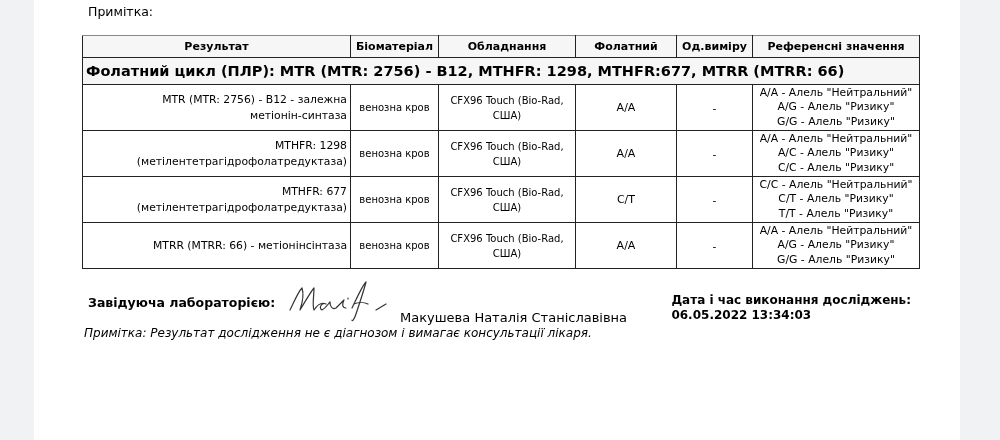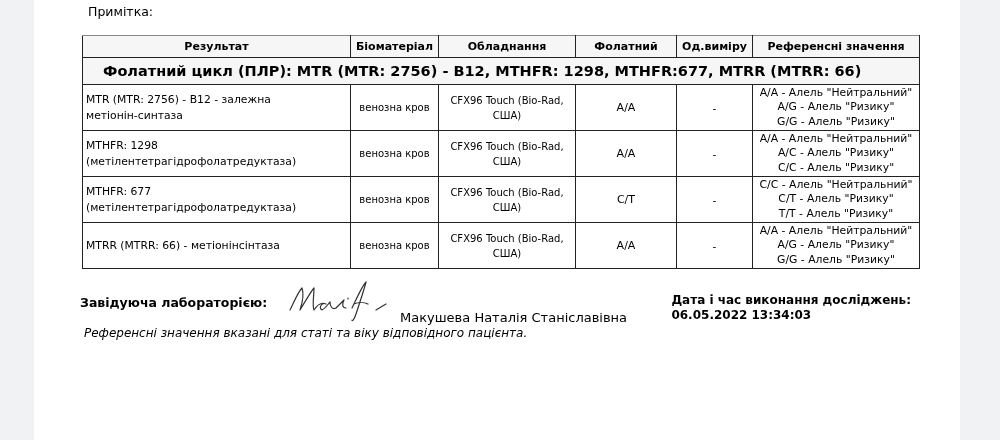--- a/index.html
+++ b/index.html
@@ -47,35 +47,35 @@
     font-size: 11px;
     height: 21px;
     text-align: center;
     border-top-color: #888;
   }
   tr.section td {
     background: #f6f6f6;
     font-weight: bold;
     font-size: 14.5px;
     height: 26px;
-    padding-left: 20px;
+    padding-left: 3px;
     white-space: nowrap;
   }
   tr.data td { height: 45px; }
-  tr.data td.name { text-align: left; line-height: 16px; font-size: 10.8px; }
+  tr.data td.name { text-align: right; line-height: 16px; font-size: 10.8px; }
   tr.data td.center { text-align: center; }
   tr.data td.equip { font-size: 10px; line-height: 15px; }
   tr.data td.bio { font-size: 10px; }
   tr.data td.result { font-size: 11px; margin-top: 44px; }
   tr.data td.ref { text-align: center; line-height: 14.5px; font-size: 10.8px; padding: 0 2px; }
   .ref-line { display: block; white-space: nowrap; }
 
   .head-lab {
     position: absolute;
-    left: 80px;
+    left: 88px;
     top: 295px;
     font-size: 12.5px;
     font-weight: bold;
     text-align: center;
   }
   .signature {
     position: absolute;
     left: 286px;
     top: 280px;
     width: 110px;
@@ -221,14 +221,14 @@
 </svg>
 
 <div class="head-name">Макушева Наталія Станіславівна</div>
 
 <div class="exec-date">
   <div>Дата і час виконання досліджень:</div>
   <div>06.05.2022 13:34:03</div>
 </div>
 
 <div class="footnotes">
-  <div>Референсні значення вказані для статі та віку відповідного пацієнта.</div>
+  <div>Примітка: Результат дослідження не є діагнозом і вимагає консультації лікаря.</div>
 </div>
 
 </body></html>

